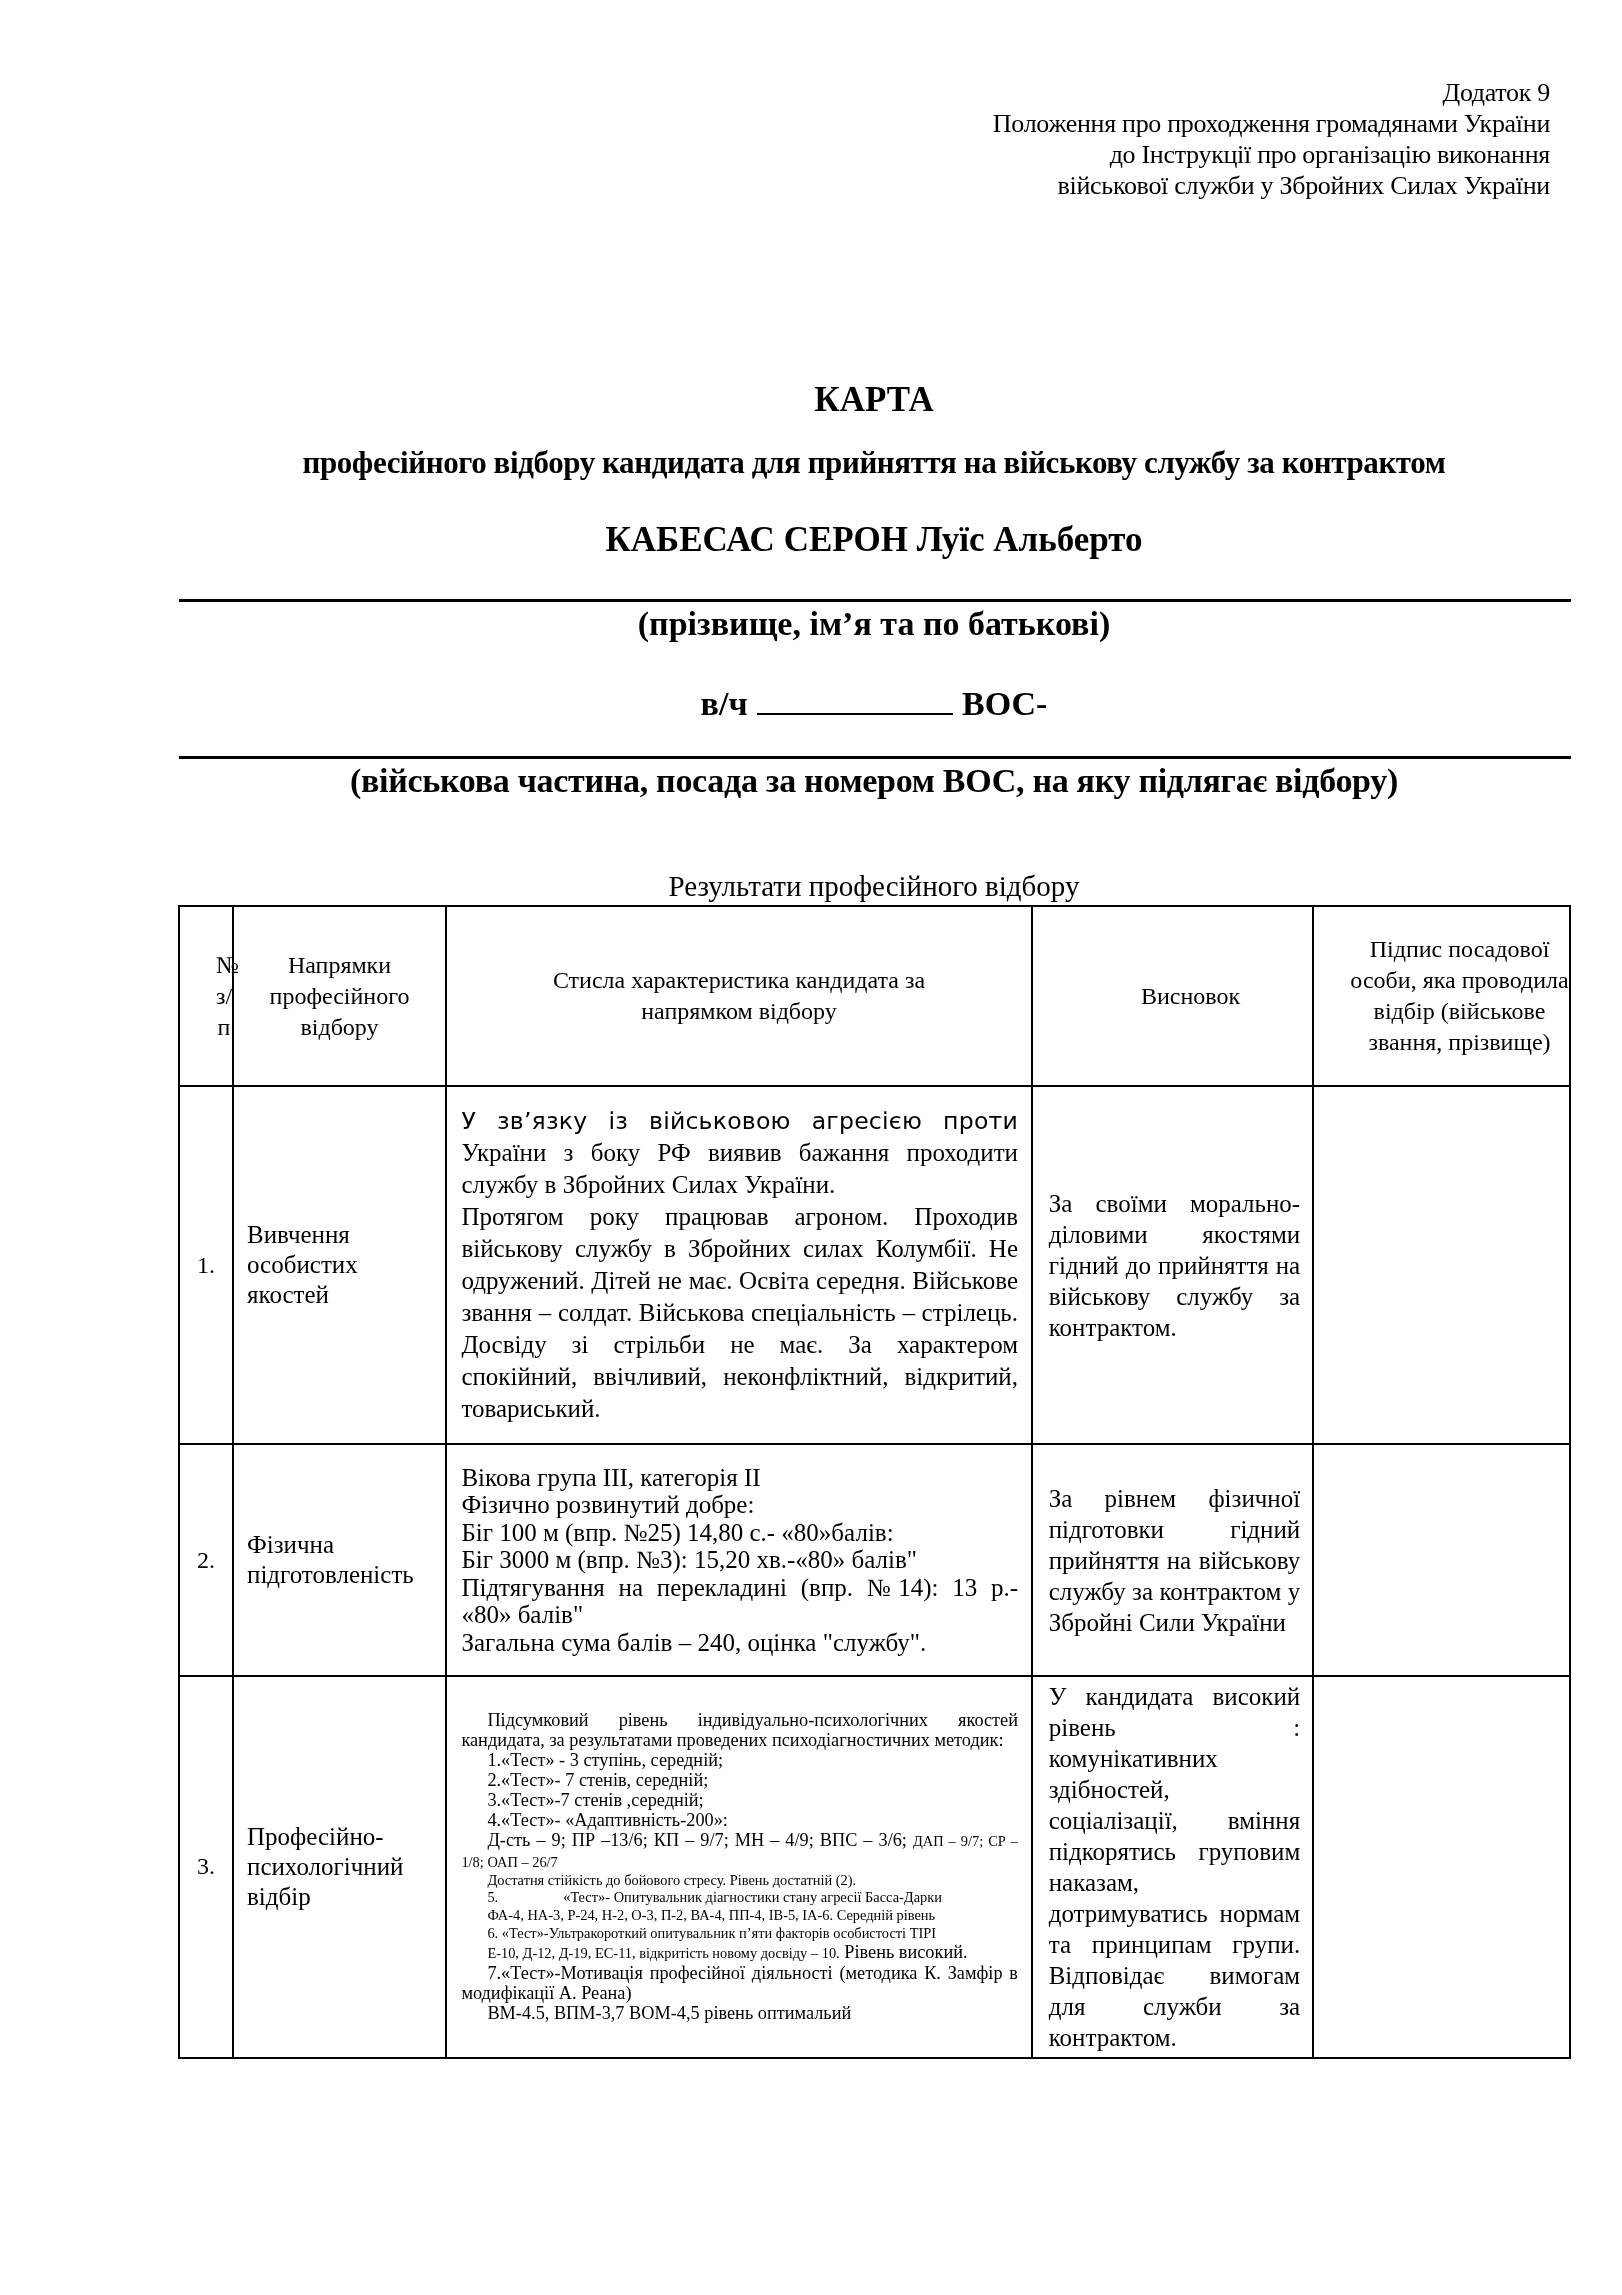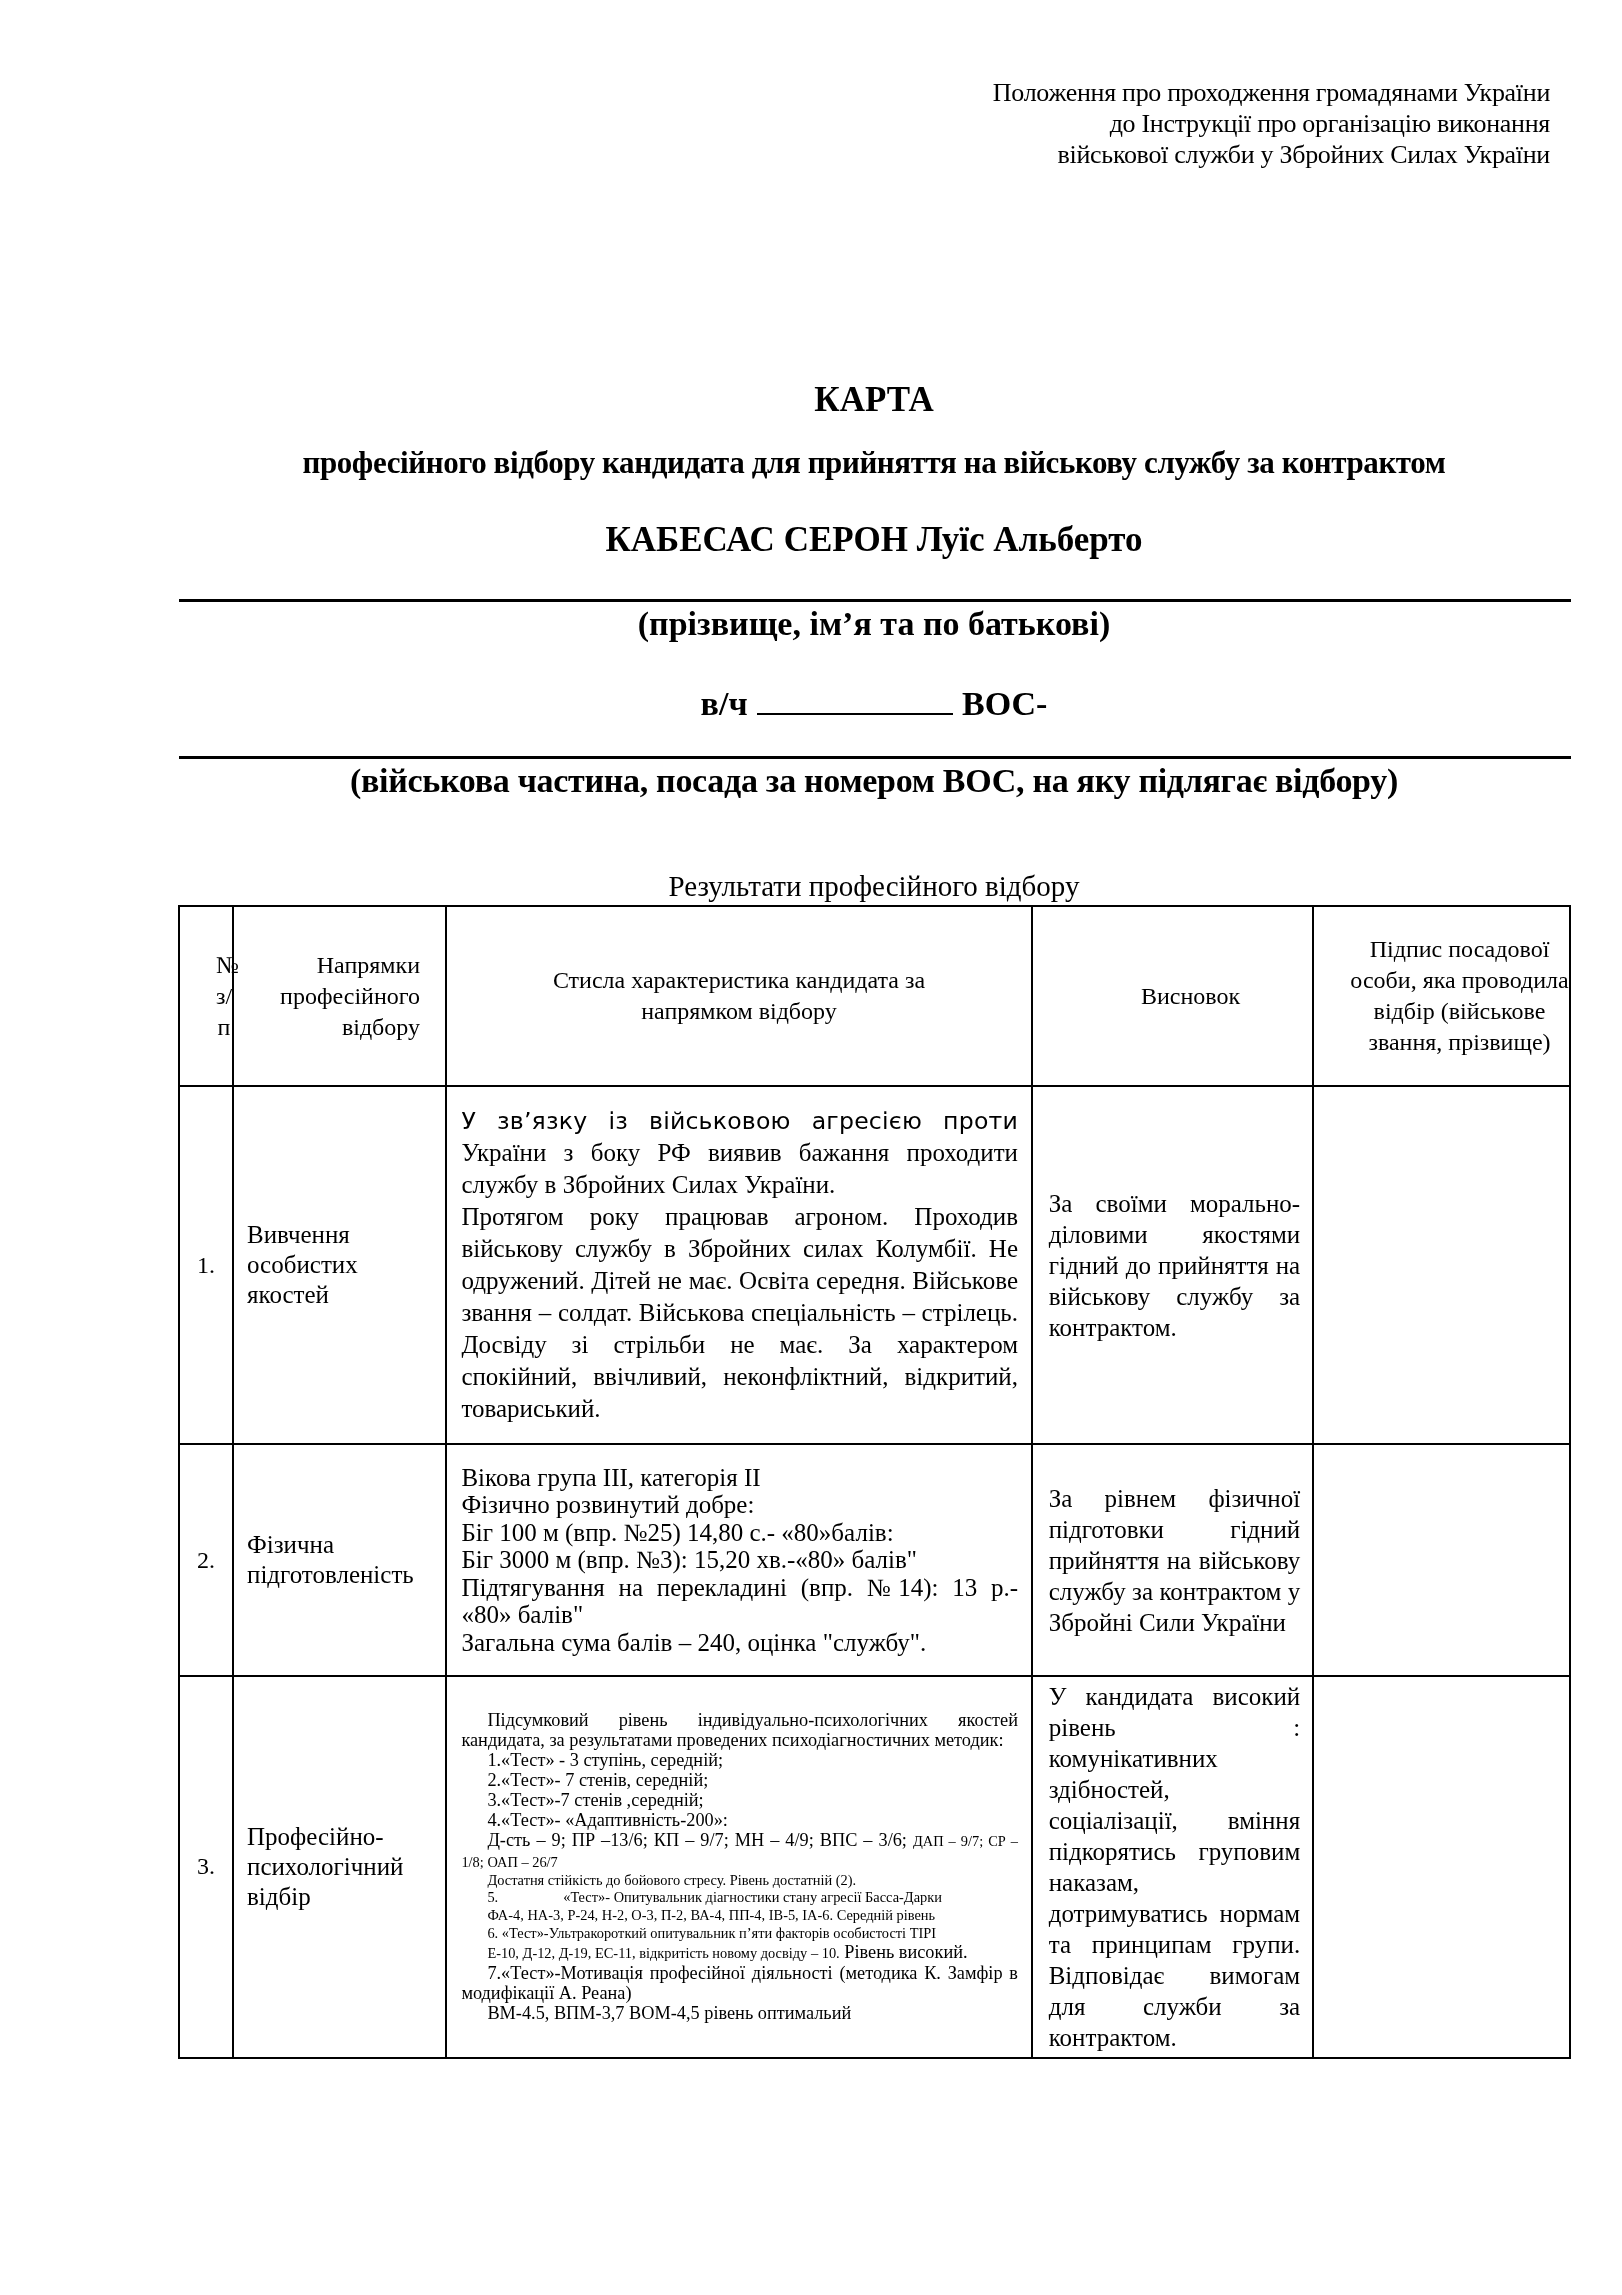--- a/index.html
+++ b/index.html
@@ -56,20 +56,21 @@
   .desc3 .sm { font-size: 14.4px; line-height: 17.7px; }
   .indent { text-indent: 26px; }
   .tab5 { padding-left: 26px; }
   .tab5 .gap { display: inline-block; width: 65px; }
   .concl3 { padding-left: 2.6px !important; }
 </style>
 </head>
 <body>
 
 <div class="appendix">
+  <div>Додаток 9</div>
   <div>Положення про проходження громадянами України</div>
   <div>до Інструкції про організацію виконання</div>
   <div>військової служби у Збройних Силах України</div>
 </div>
 
 <div class="center title-karta">КАРТА</div>
 <div class="center title-sub">професійного відбору кандидата для прийняття на військову службу за контрактом</div>
 <div class="center cand-name">КАБЕСАС СЕРОН Луїс Альберто</div>
 <div class="rule rule1"></div>
 <div class="center cap-name">(прізвище, ім’я та по батькові)</div>
@@ -88,21 +89,21 @@
       <col class="c3">
       <col class="c4">
       <col class="c5">
   </colgroup>
   <tbody>
       <tr>
     <th>
       <div>№</div>
       <div>з/п</div>
     </th>
-    <th style="padding:0 25px;text-align:right;">Напрямки професійного відбору</th>
+    <th style="padding:0 25px;">Напрямки професійного відбору</th>
     <th style="padding:0 98px;">Стисла характеристика кандидата за напрямком відбору</th>
     <th>Висновок</th>
     <th class="h-sign">Підпис посадової особи, яка проводила відбір (військове звання, прізвище)</th>
   </tr>
 
   <tr class="row1">
     <td class="num">1.</td>
     <td class="dir">Вивчення особистих якостей</td>
     <td class="desc desc1">
       <p class="p lead" style="text-align:justify;text-align-last:justify;">У зв’язку із військовою агресією проти</p>

